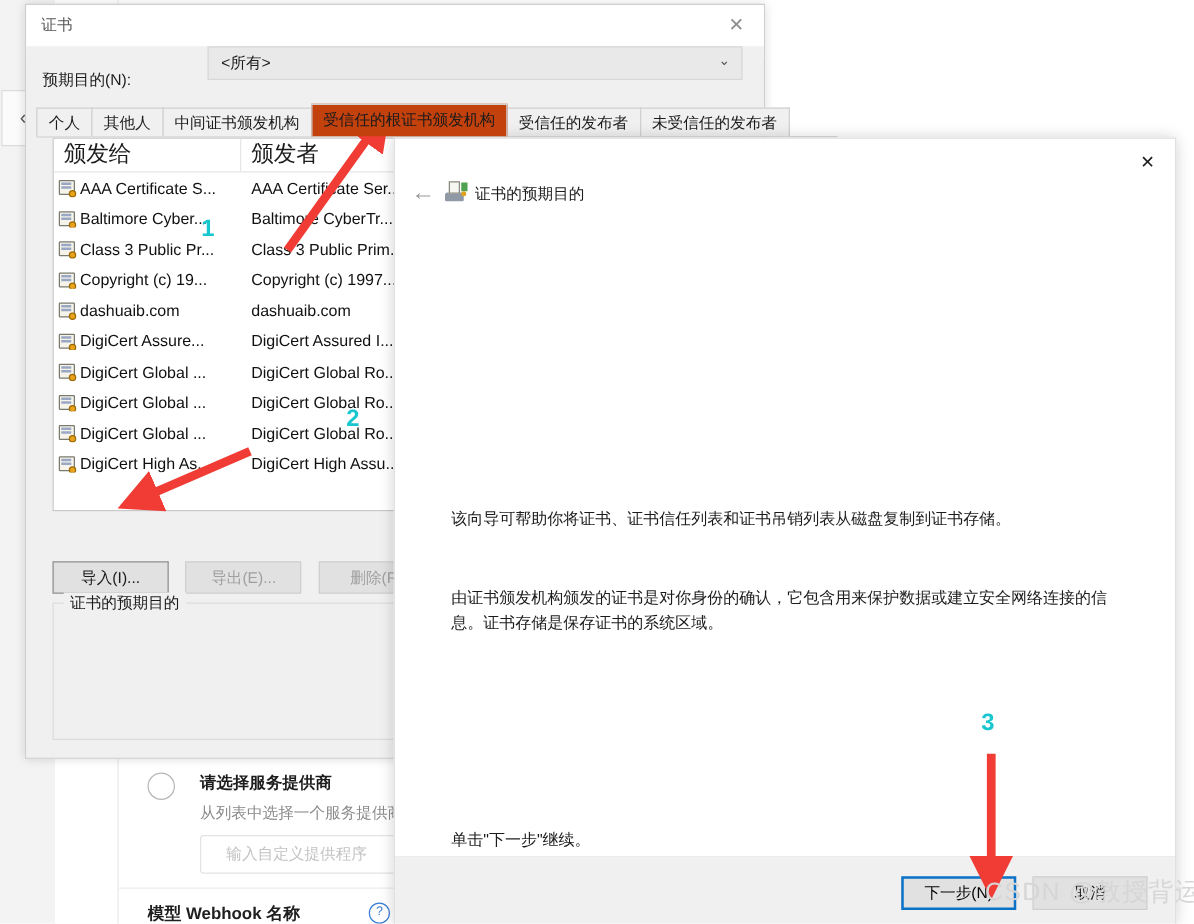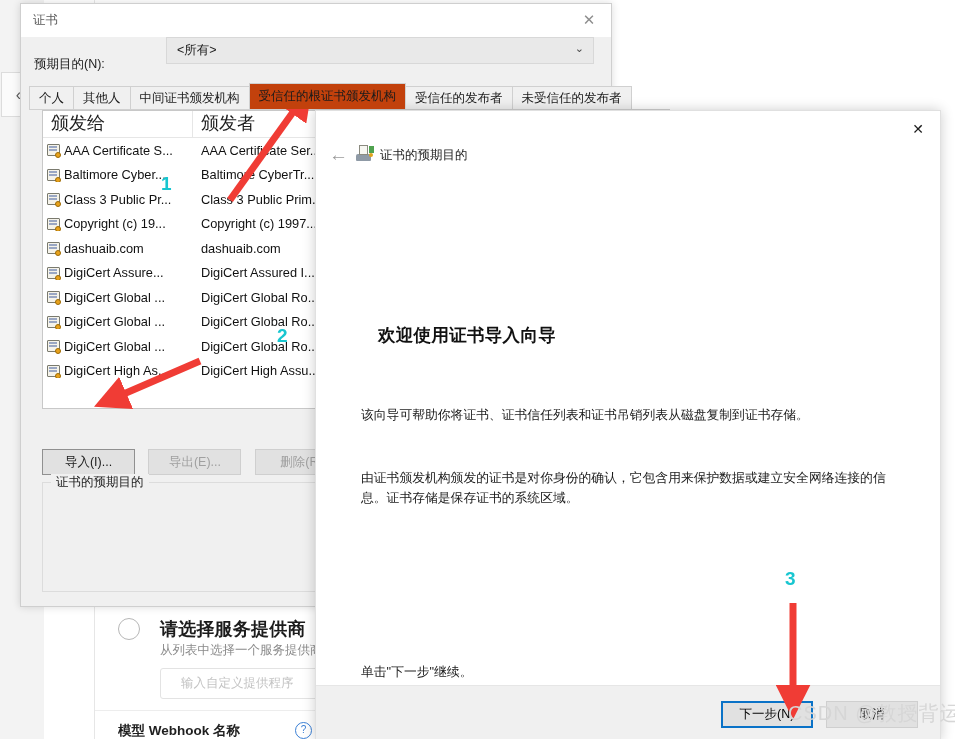--- a/index.html
+++ b/index.html
@@ -21,21 +21,21 @@
     display:flex; align-items:center; justify-content:center;
     color:#5a5a5a; font-size:16px;
   }
   .bg-panel { position:absolute; left:95px; top:0; width:860px; height:739px; background:#ffffff; }
 
   .bg-option { position:absolute; left:118px; top:612px; width:430px; }
   .bg-radio {
     position:absolute; left:0px; top:6px; width:20px; height:20px;
     border:1.4px solid #b7b7b7; border-radius:50%; background:#fff;
   }
-  .bg-opt-title { position:absolute; left:42px; top:5px; font-size:18px; font-weight:bold; color:#1c1c1c; letter-spacing:.2px;}
+  .bg-opt-title { position:absolute; left:42px; top:5px; font-size:13px; font-weight:bold; color:#1c1c1c; letter-spacing:.2px;}
   .bg-opt-sub   { position:absolute; left:42px; top:30px; font-size:12.5px; color:#8a8a8a; white-space:nowrap;}
   .bg-opt-input {
     position:absolute; left:42px; top:56px; width:250px; height:31px;
     border:1px solid #e3e3e3; border-radius:3px; background:#fff;
     display:flex; align-items:center; padding-left:20px; box-sizing:border-box;
     font-size:12.5px; color:#c3c3c3;
   }
   .bg-divider { position:absolute; left:95px; top:710px; width:860px; height:1px; background:#ededed;}
   .bg-bottom-row { position:absolute; left:118px; top:722px; font-size:13.5px; font-weight:bold; color:#1f1f1f; white-space:nowrap; overflow:hidden; width:220px;}
   .bg-bottom-icon {
@@ -322,21 +322,20 @@
     <div class="wiz-close">✕</div>
     <div class="wiz-back">←</div>
     <div class="wiz-hdr-icon">
       <div class="base"></div>
         <div class="sheet"></div>
         <div class="ribbon"></div>
         <div class="dot"></div>
     </div>
     <div class="wiz-hdr-title">证书的预期目的</div>
 
-    <div class="wiz-h1">欢迎使用证书导入向导</div>
     <div class="wiz-p wiz-p1">该向导可帮助你将证书、证书信任列表和证书吊销列表从磁盘复制到证书存储。</div>
     <div class="wiz-p wiz-p2">由证书颁发机构颁发的证书是对你身份的确认，它包含用来保护数据或建立安全网络连接的信息。证书存储是保存证书的系统区域。</div>
     <div class="wiz-p wiz-p3">单击"下一步"继续。</div>
 
     <div class="wiz-footer-line"></div>
     <div class="wiz-footer">
       <div class="wiz-next">下一步(N)</div>
       <div class="wiz-cancel">取消</div>
     </div>
   </div>

